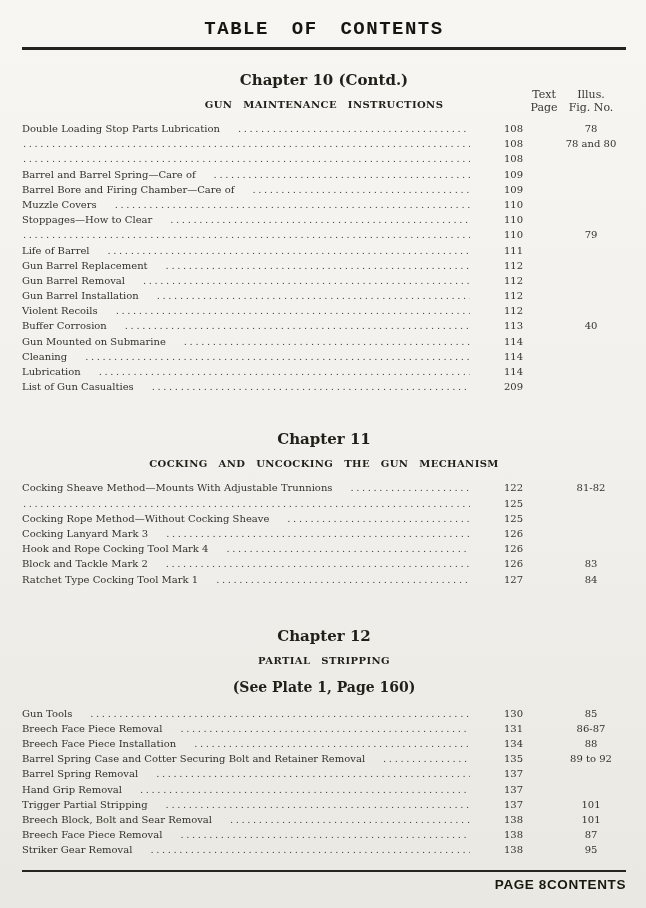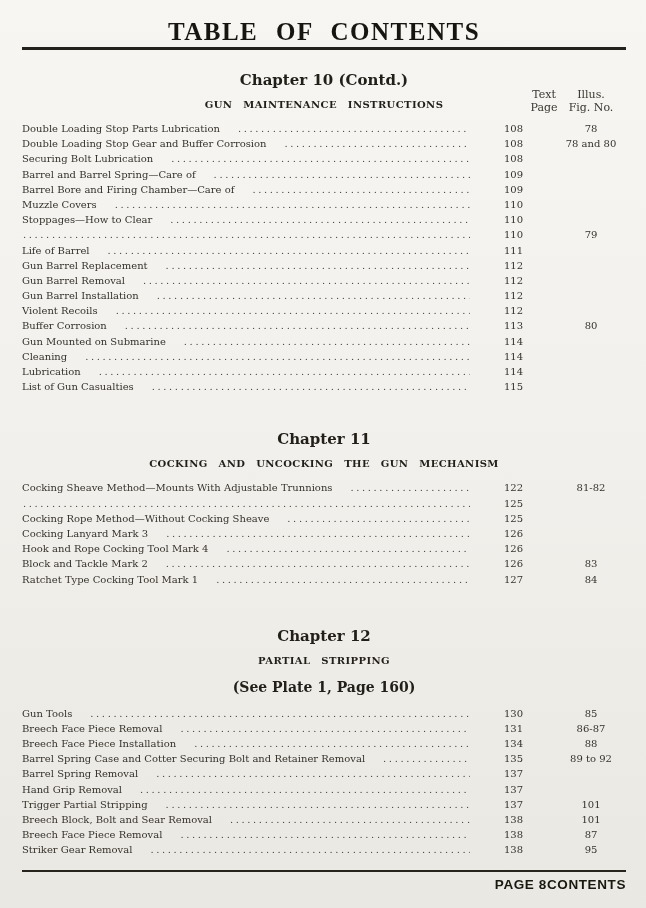--- a/index.html
+++ b/index.html
@@ -11,28 +11,28 @@
     overflow: hidden;
   }
   .page {
     box-sizing: border-box;
     width: 646px; height: 908px;
     padding: 12px 20px 16px 22px;
     display: flex; flex-direction: column;
   }
   
   .doc-title {
-    font-family: Liberation Serif, serif;
+    font-family: Liberation Mono, monospace;
     font-weight: bold;
-    font-size: 25px;
+    font-size: 19px;
     letter-spacing: 1.5px;
     word-spacing: 10px;
     text-align: center;
     color: #16150f;
-    margin: 6px 0 1px 0;
+    margin: 6px 0 7px 0;
   }
   .title-rule { border-top: 3px solid #23221c; height: 0; }
   
   .toc-section { flex: none; }
   .sec-0 { margin-top: 21px; }
   .sec-1 { margin-top: 36px; }
   .sec-2 { margin-top: 40px; }
   .chapter {
     text-align: center; font-weight: bold;
     font-size: 15px; color: #211f18;
@@ -101,27 +101,25 @@
 Fig. No.</div>
         </div>
         <div class="entries">
           <div class="entry">
             <span class="e-title">Double Loading Stop Parts Lubrication</span>
             <span class="e-dots"></span>
             <span class="e-page">108</span>
             <span class="e-fig">78</span>
           </div>
           <div class="entry">
-            <span class="e-title">Double Loading Stop Gear and Buffer Corrosion</span>
             <span class="e-dots"></span>
             <span class="e-page">108</span>
             <span class="e-fig">78 and 80</span>
           </div>
           <div class="entry">
-            <span class="e-title">Securing Bolt Lubrication</span>
             <span class="e-dots"></span>
             <span class="e-page">108</span>
             <span class="e-fig"></span>
           </div>
           <div class="entry">
             <span class="e-title">Barrel and Barrel Spring—Care of</span>
             <span class="e-dots"></span>
             <span class="e-page">109</span>
             <span class="e-fig"></span>
           </div>
@@ -175,21 +173,21 @@
           <div class="entry">
             <span class="e-title">Violent Recoils</span>
             <span class="e-dots"></span>
             <span class="e-page">112</span>
             <span class="e-fig"></span>
           </div>
           <div class="entry">
             <span class="e-title">Buffer Corrosion</span>
             <span class="e-dots"></span>
             <span class="e-page">113</span>
-            <span class="e-fig">80</span>
+            <span class="e-fig">40</span>
           </div>
           <div class="entry">
             <span class="e-title">Gun Mounted on Submarine</span>
             <span class="e-dots"></span>
             <span class="e-page">114</span>
             <span class="e-fig"></span>
           </div>
           <div class="entry">
             <span class="e-title">Cleaning</span>
             <span class="e-dots"></span>
@@ -198,21 +196,21 @@
           </div>
           <div class="entry">
             <span class="e-title">Lubrication</span>
             <span class="e-dots"></span>
             <span class="e-page">114</span>
             <span class="e-fig"></span>
           </div>
           <div class="entry">
             <span class="e-title">List of Gun Casualties</span>
             <span class="e-dots"></span>
-            <span class="e-page">115</span>
+            <span class="e-page">209</span>
             <span class="e-fig"></span>
           </div>
         </div>
       </section>
       <section class="toc-section sec-1">
         <div class="chapter">Chapter 11</div>
         <div class="heading-row">
           <div class="heading">COCKING AND UNCOCKING THE GUN MECHANISM</div>
         </div>
         <div class="entries">

